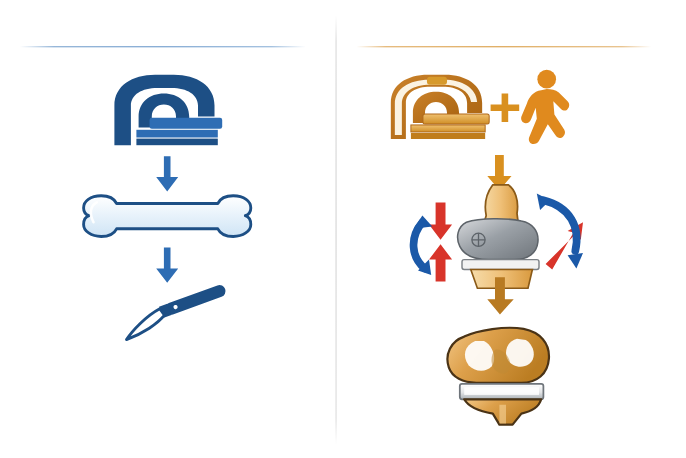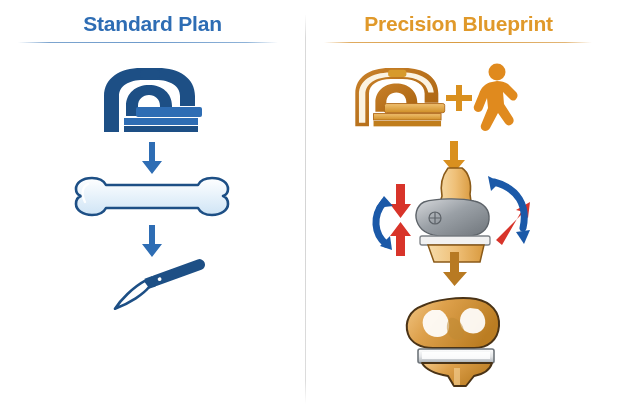--- a/index.html
+++ b/index.html
@@ -48,21 +48,20 @@
 </style>
 </head>
 <body>
 
 <div class="stage">
 
   <div class="divider"></div>
 
   <div class="panel panel-left">
 
-    <div class="title title-left">Standard Plan</div>
     <div class="rule rule-left"></div>
 
     <div class="node" style="left:96px;top:66px;">
       <svg width="114" height="72" viewBox="0 0 114 72">
         <path d="M8 66 L8 30 C8 12 24 2 45 2 L62 2 C83 2 99 12 99 30 L99 40 L84 40 L84 30 C84 20 74 14 60 14 L47 14 C33 14 23 20 23 30 L23 66 Z" fill="#1d4f85"></path>
         <rect x="44" y="4" width="20" height="8" rx="3" fill="#1d4f85"></rect>
         <path d="M30 50 L30 40 C30 27 40 19 53 19 C66 19 76 27 76 40 L76 50 L64 50 L64 40 C64 33 59 29 53 29 C47 29 42 33 42 40 L42 50 Z" fill="#1d4f85"></path>
         <rect x="28" y="52" width="74" height="7" fill="#2e6db4"></rect>
         <rect x="40" y="41" width="66" height="10" rx="2" fill="#2e6db4"></rect>
         <rect x="28" y="60" width="74" height="6" fill="#1d4f85"></rect>
@@ -103,21 +102,20 @@
           <rect x="50" y="18" width="8" height="11" fill="#1d4f85"></rect>
           <circle cx="64" cy="23.5" r="1.9" fill="#ffffff"></circle>
           <path d="M50 20 L52 27 C44 32 28 36 12 36 C20 30 36 22 50 20 Z" fill="#ffffff" stroke="#1d4f85" stroke-width="2.6" stroke-linejoin="round"></path>
         </g>
       </svg>
     </div>
   </div>
 
   <div class="panel panel-right">
 
-    <div class="title title-right">Precision Blueprint</div>
     <div class="rule rule-right"></div>
 
     <div class="node" style="left:42px;top:64px;">
       <svg width="104" height="70" viewBox="0 0 114 72">
         <defs>
           <linearGradient id="ctO1" x1="0" y1="0" x2="1" y2="1">
             <stop offset="0%" stop-color="#c9812a"></stop>
               <stop offset="100%" stop-color="#a8620f"></stop>
           </linearGradient>
           <linearGradient id="ctO2" x1="0" y1="0" x2="0" y2="1">

